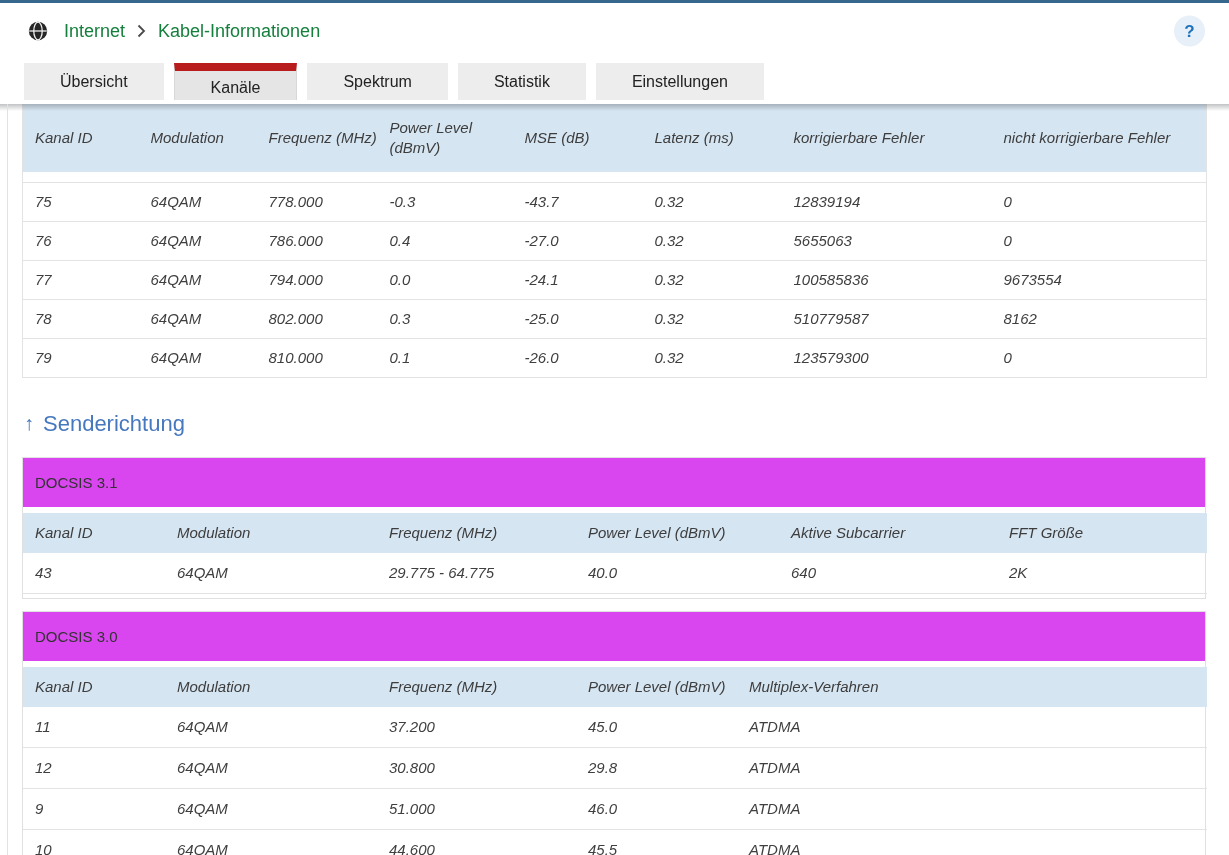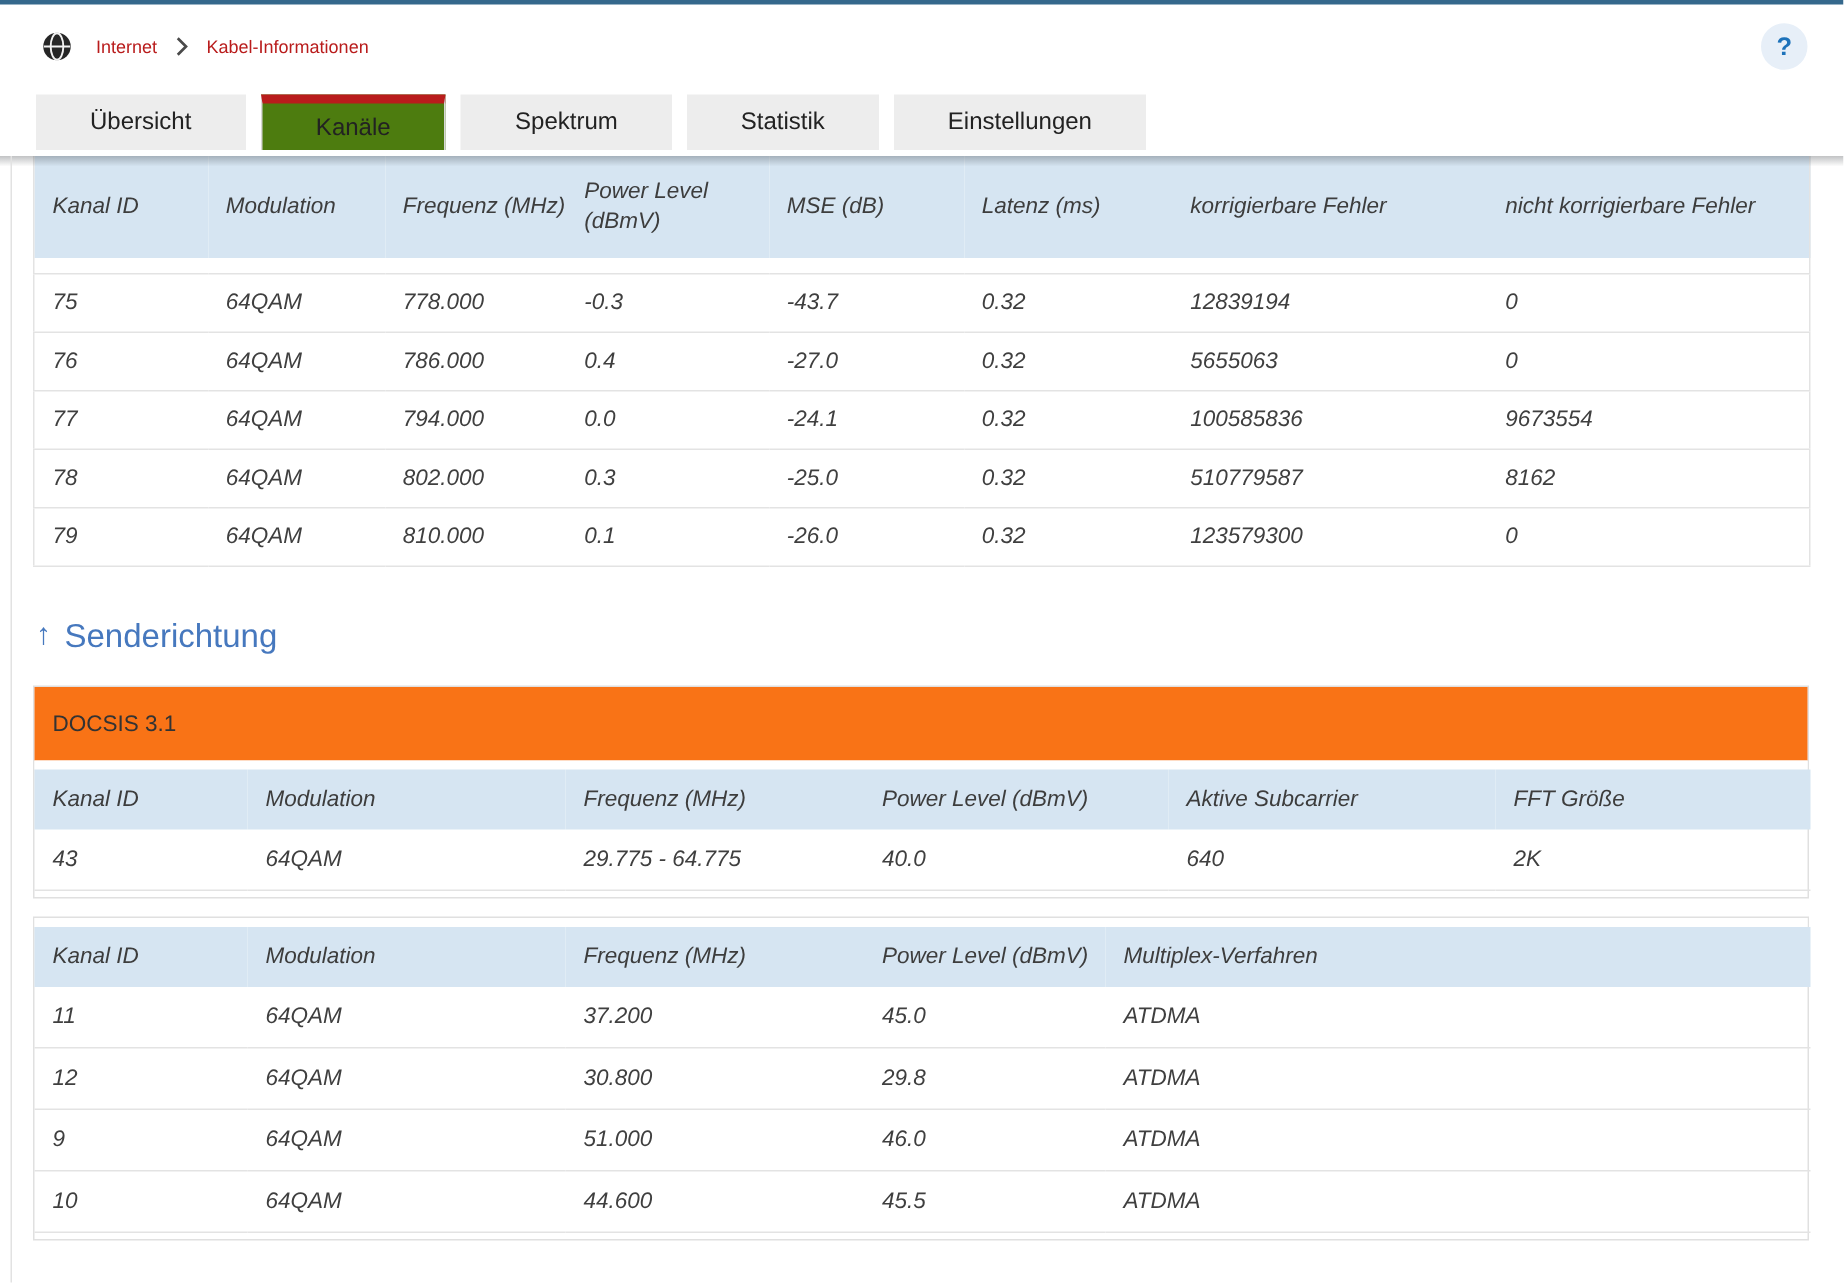--- a/index.html
+++ b/index.html
@@ -7,39 +7,39 @@
   body {
     width:1229px; height:855px; overflow:hidden;
     background:#fff; color:#333;
     font-family:"Liberation Sans", sans-serif;
   }
   .topbar { height:3px; background:#35688c; }
 
   
   .header { height:56px; display:flex; align-items:center; padding-left:27px; position:relative; }
   .globe { width:22px; height:22px; margin-right:15px; flex:0 0 auto; }
-  .crumb { font-size:12px; color:#b91c1c; }
+  .crumb { font-size:18px; color:#15803d; }
   .crumb-sep { margin:0 12px; display:flex; align-items:center; }
   .help-btn {
     position:absolute; right:24px; top:50%; transform:translateY(-50%);
     width:31px; height:31px; border-radius:50%;
     background:#e7eff8; color:#1d72ba;
     font-size:17px; font-weight:bold;
     display:flex; align-items:center; justify-content:center;
     cursor:pointer; user-select:none;
   }
 
   
   .tabbar { height:41px; display:flex; align-items:flex-end; padding-left:24px; position:relative; }
   .tab {
     height:37px; line-height:37px; padding:0 36px; margin-right:10px;
     background:#ededed; color:#222; font-size:16px; cursor:pointer; white-space:nowrap;
   }
   .tab.active {
-    background:#4d7c0f; border-top:6px solid #b91c1c;
+    background:#e5e5e5; border-top:8px solid #b91c1c;
     border-left:1px solid #d8d8d8; border-right:1px solid #d8d8d8;
     line-height:33px; position:relative; z-index:3;
   }
 
   
   .content { position:relative; padding:0 23px 0 22px; height:755px; }
   .scroll-shadow {
     position:absolute; left:0; right:0; top:0; height:7px; z-index:2; pointer-events:none;
     background:linear-gradient(to bottom, rgba(50,55,60,0.30), rgba(50,55,60,0));
   }
@@ -58,21 +58,21 @@
 
   .table-host.standalone { margin-top:4px; }
   .table-host.standalone table { border:1px solid #e3e3e3; border-top:none; }
 
   .up-heading { margin:33px 0 0 2px; height:26px; font-size:22px; color:#4678be; display:flex; align-items:center; }
   .up-heading .arrow { margin-right:9px; font-size:20px; }
 
   .panel { border:1px solid #e0e0e0; background:#fff; padding-bottom:4px; }
   .panel-31 { margin-top:20px; }
   .panel-30 { margin-top:12px; }
-  .panel-title { height:49px; line-height:49px; background:#f97316; padding-left:12px; font-size:15px; color:#333; }
+  .panel-title { height:49px; line-height:49px; background:#d946ef; padding-left:12px; font-size:15px; color:#333; }
   .panel-gap { height:6px; background:#fff; }
   .panel table.data th { padding:10px 8px 10px 12px; }
   .panel table.data td { padding:10px 8px 10px 12px; }
 </style>
 </head>
 <body>
 
 <div class="topbar"></div>
 
 <div class="header">
@@ -221,20 +221,21 @@
               <td>40.0</td>
               <td>640</td>
               <td>2K</td>
             </tr>
           </tbody>
         </table>
       </div>
   </div>
 
   <div class="panel panel-30">
+    <div class="panel-title">DOCSIS 3.0</div>
     <div class="panel-gap"></div>
     <div class="table-host">
         <table class="data">
           <colgroup>
             <col style="width: 142px;">
             <col style="width: 212px;">
             <col style="width: 199px;">
             <col style="width: 161px;">
             <col style="width: 470px;">
           </colgroup>

